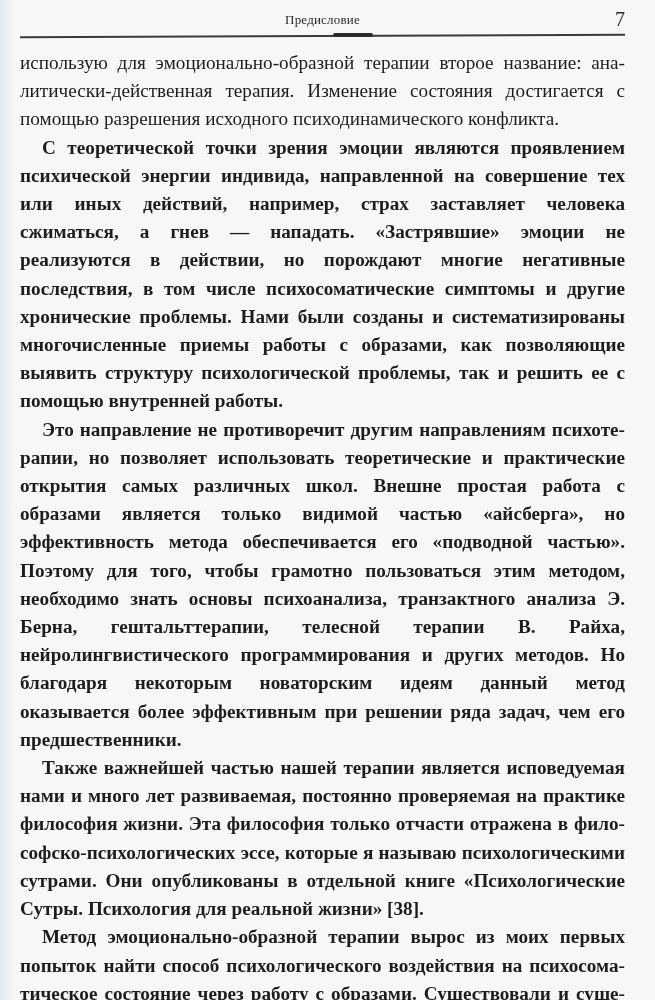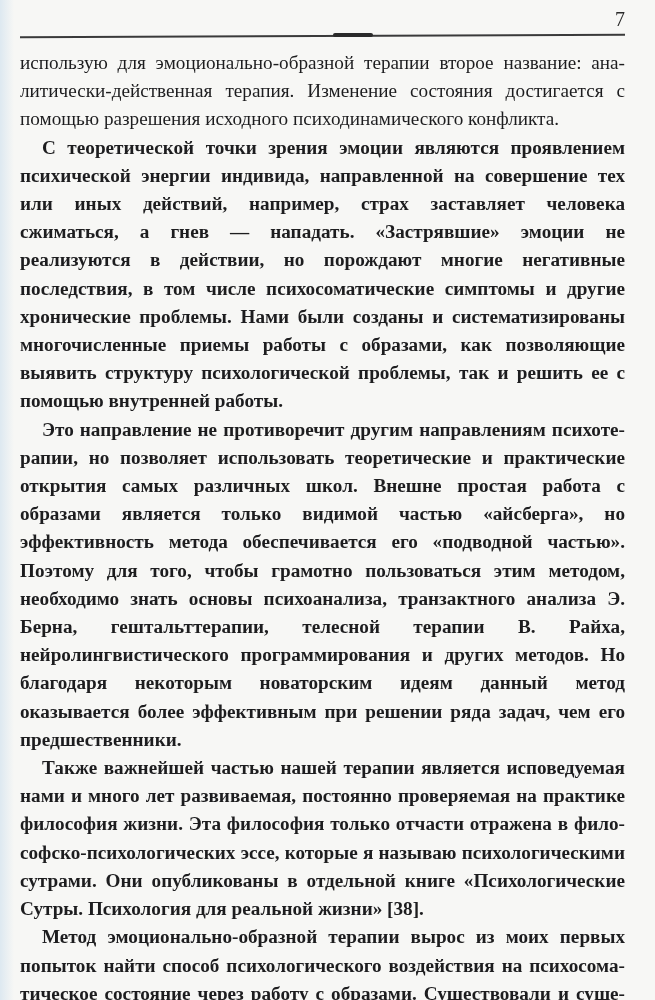--- a/index.html
+++ b/index.html
@@ -82,20 +82,21 @@
       text-indent: 22px;
       font-weight: bold;
     }
   </style>
 </head>
 <body>
 
 <div class="page-tint"></div>
 
 <div class="header">
+  <div class="header-title">Предисловие</div>
   <div class="page-number">7</div>
   <div class="header-rule"></div>
   <div class="header-ornament"></div>
 </div>
 
 <div class="body-text">
   <p>использую для эмоционально-образной терапии второе название: ана­литически-действенная терапия. Изменение состояния достигается с помощью разрешения исходного психодинамического конфликта.</p>
   <p class="indent">С теоретической точки зрения эмоции являются проявлением пси­хической энергии индивида, направленной на совершение тех или иных действий, например, страх заставляет человека сжиматься, а гнев — нападать. «Застрявшие» эмоции не реализуются в действии, но порождают многие негативные последствия, в том числе психосо­матические симптомы и другие хронические проблемы. Нами были созданы и систематизированы многочисленные приемы работы с образами, как позволяющие выявить структуру психологической про­блемы, так и решить ее с помощью внутренней работы.</p>
   <p class="indent">Это направление не противоречит другим направлениям психоте­рапии, но позволяет использовать теоретические и практические открытия самых различных школ. Внешне простая работа с образами является только видимой частью «айсберга», но эффективность метода обеспечивается его «подводной частью». Поэтому для того, чтобы грамотно пользоваться этим методом, необходимо знать основы психоанализа, транзактного анализа Э. Берна, гештальттерапии, теле­сной терапии В. Райха, нейролингвистического программирования и других методов. Но благодаря некоторым новаторским идеям данный метод оказывается более эффективным при решении ряда задач, чем его предшественники.</p>
   <p class="indent">Также важнейшей частью нашей терапии является исповедуемая нами и много лет развиваемая, постоянно проверяемая на практике философия жизни. Эта философия только отчасти отражена в фило­софско-психологических эссе, которые я называю психологическими сутрами. Они опубликованы в отдельной книге «Психологические Сутры. Психология для реальной жизни» [38].</p>

